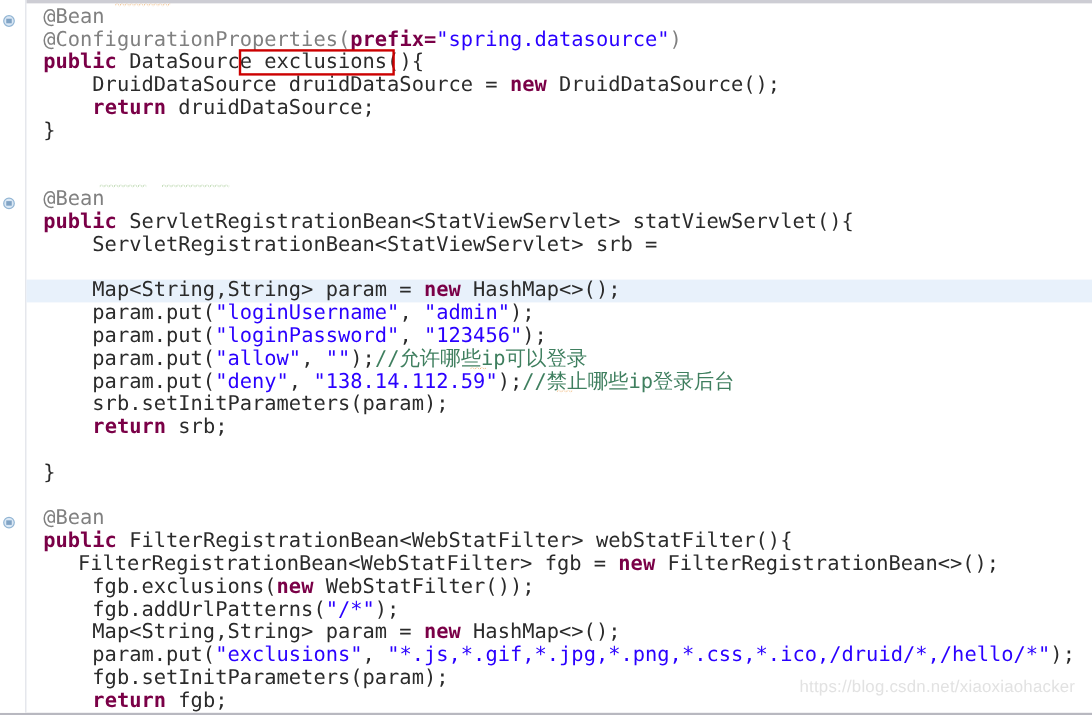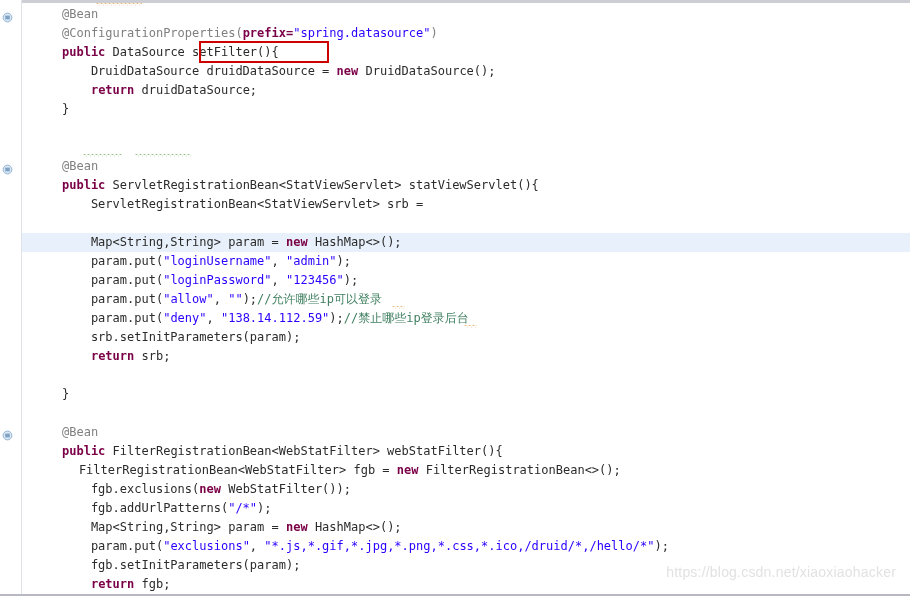--- a/index.html
+++ b/index.html
@@ -61,25 +61,24 @@
     top: 0;
     width: 910px;
     height: 596px;
   }
   .line {
     position: absolute;
     left: 0;
     right: 0;
     height: 19px;
     white-space: pre;
-    font-size: 12px;
+    font-size: 17px;
     line-height: 19px;
     font-family: "DejaVu Sans Mono", monospace;
     color: #2b2b2b;
-    margin-left: 26px;
   }
   .line .txt {
     position: absolute;
     left: 36px;
     top: 0;
     white-space: pre;
   }
   .hl-line {
     position: absolute;
     left: 22px;
@@ -144,21 +143,21 @@
         </svg></span>
       <span class="bean-icon" style="top: 426px;"><svg viewBox="0 0 11 11" width="11" height="11">
           <circle cx="5.5" cy="5.5" r="4.4" fill="#d4e4f4" stroke="#7fa8cc" stroke-width="1"></circle>
           <rect x="3.2" y="3.6" width="4.6" height="3.8" fill="#6b93ba"></rect>
         </svg></span>
     </div>
 
   <div class="code-area" id="code-area">
       <div class="line" style="top: 5px;"><span class="txt" style="left: 36px;"><span class="ann">@Bean</span></span></div>
       <div class="line" style="top: 24px;"><span class="txt" style="left: 36px;"><span class="ann">@ConfigurationProperties(</span><span class="kw2">prefix=</span><span class="str">"spring.datasource"</span><span class="ann">)</span></span></div>
-      <div class="line" style="top: 43px;"><span class="txt" style="left: 36px;"><span class="kw2">public</span><span class="plain"> DataSource setFilter(){</span></span></div>
+      <div class="line" style="top: 43px;"><span class="txt" style="left: 36px;"><span class="kw2">public</span><span class="plain"> DataSource exclusions(){</span></span></div>
       <div class="line" style="top: 81px;"><span class="txt" style="left: 36px;"><span class="plain">    </span><span class="kw2">return</span><span class="plain"> druidDataSource;</span></span></div>
       <div class="line" style="top: 62px;"><span class="txt" style="left: 36px;"><span class="plain">    DruidDataSource druidDataSource = </span><span class="kw2">new</span><span class="plain"> DruidDataSource();</span></span></div>
       <div class="line" style="top: 100px;"><span class="txt" style="left: 36px;"><span class="plain">}</span></span></div>
       <div class="line" style="top: 119px;"><span class="txt" style="left: 36px;"></span></div>
       <div class="line" style="top: 157px;"><span class="txt" style="left: 36px;"><span class="ann">@Bean</span></span></div>
       <div class="line" style="top: 176px;"><span class="txt" style="left: 36px;"><span class="kw2">public</span><span class="plain"> ServletRegistrationBean&lt;StatViewServlet&gt; statViewServlet(){</span></span></div>
       <div class="line" style="top: 195px;"><span class="txt" style="left: 36px;"><span class="plain">    ServletRegistrationBean&lt;StatViewServlet&gt; srb =</span></span></div>
       <div class="hl-line" style="top: 233px;"></div>
       <div class="line" style="top: 233px;"><span class="txt" style="left: 36px;"><span class="plain">    Map&lt;String,String&gt; param = </span><span class="kw2">new</span><span class="plain"> HashMap&lt;&gt;();</span></span></div>
       <div class="line" style="top: 252px;"><span class="txt" style="left: 36px;"><span class="plain">    param.put(</span><span class="str">"loginUsername"</span><span class="plain">, </span><span class="str">"admin"</span><span class="plain">);</span></span></div>

